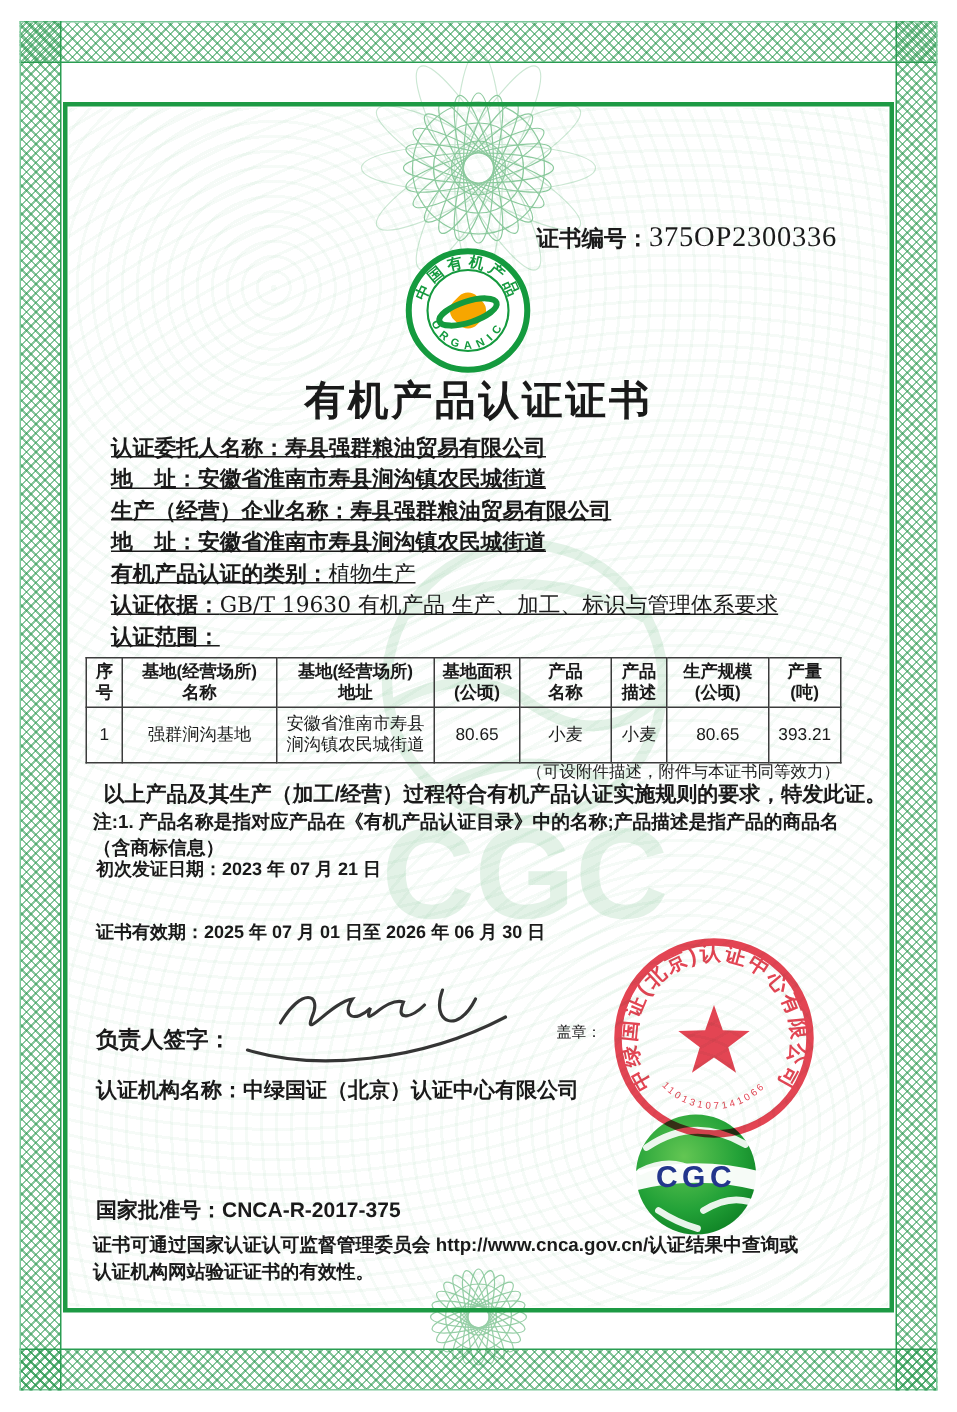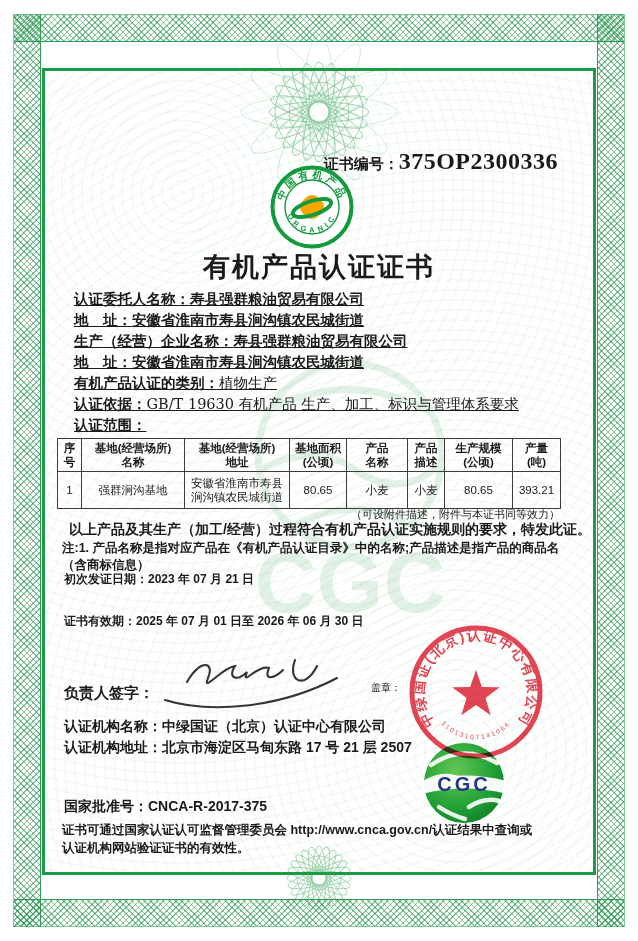--- a/index.html
+++ b/index.html
@@ -13,21 +13,21 @@
   .lat-top{left:13px;right:13px;top:14px;height:26px;border-bottom:1px solid #2a9d52;border-top:1px solid #7cc89a;}
   .lat-bottom{left:13px;right:13px;bottom:14px;height:26px;border-top:1px solid #2a9d52;border-bottom:1px solid #7cc89a;}
   .lat-left{left:13px;top:14px;bottom:14px;width:26px;border-right:1px solid #2a9d52;border-left:1px solid #7cc89a;}
   .lat-right{right:13px;top:14px;bottom:14px;width:26px;border-left:1px solid #2a9d52;border-right:1px solid #7cc89a;}
   .frame{position:absolute;left:42px;right:42px;top:68px;bottom:66px;border:3px solid #1d9a44;z-index:2;}
   .texture{position:absolute;left:46px;right:46px;top:72px;bottom:70px;z-index:1;background:
       repeating-radial-gradient(circle at 25% 15%, rgba(70,170,100,.05) 0 2px, transparent 2px 10px),
       repeating-radial-gradient(circle at 75% 85%, rgba(70,170,100,.05) 0 2px, transparent 2px 10px);}
   .abs{position:absolute;}
   .certno{top:148px;right:80px;font-size:15px;font-weight:bold;z-index:3;}
-  .certno .num{font-family:"Liberation Serif",serif;font-weight:bold;font-size:24px;letter-spacing:.5px;}
+  .certno .num{font-family:"Liberation Serif",serif;font-weight:normal;font-size:19px;letter-spacing:.5px;}
   .title{top:249px;left:0;width:100%;text-align:center;font-size:27px;font-weight:bold;letter-spacing:2px;z-index:3;}
   .info{top:289px;left:74px;width:500px;z-index:3;font-size:14.5px;font-weight:bold;}
   .iline{height:21px;line-height:21px;white-space:nowrap;text-decoration:underline;}
   .kaiti{font-family:"DejaVu Serif",serif;font-weight:500;}
   table.scope{position:absolute;top:438px;left:57px;width:503px;border-collapse:collapse;z-index:3;
       font-size:11.5px;table-layout:fixed;}
   table.scope th,table.scope td{border:1px solid #3c3c3c;padding:1px 2px;text-align:center;vertical-align:middle;}
   table.scope th{font-weight:600;line-height:14px;height:30px;}
   table.scope td{height:34px;line-height:14px;}
   .attach-note{top:507px;right:78px;font-size:11px;z-index:3;color:#222;}
@@ -221,21 +221,20 @@
       <path d="M32,32 C46,8 60,12 53,28 C47,44 66,18 80,16 C72,28 82,32 92,22 C86,38 102,14 114,18 C108,32 120,28 128,20"></path>
       <path d="M140,10 C132,32 150,40 162,16"></path>
       <path d="M10,50 C55,64 125,58 182,28"></path>
     </g>
   </svg>
 
   <div class="abs sign-label">负责人签字：</div>
   <div class="abs stamp-label">盖章：</div>
 
   <div class="abs oline" style="top:718px"><span>认证机构名称：</span><span>中绿国证（北京）认证中心有限公司</span></div>
-  <div class="abs oline" style="top:739px"><span>认证机构地址：</span><span>北京市海淀区马甸东路 17 号 21 层 2507</span></div>
   <div class="abs oline" style="top:798px"><span>国家批准号：</span><span>CNCA-R-2017-375</span></div>
 
   <div class="abs footer-line" style="top:822px">证书可通过国家认证认可监督管理委员会 http://www.cnca.gov.cn/认证结果中查询或</div>
   <div class="abs footer-line" style="top:840px">认证机构网站验证证书的有效性。</div>
 
   <svg class="abs cgc" width="95" height="95" viewBox="0 0 95 95">
     <defs>
       <radialGradient id="gg" cx="40%" cy="35%" r="75%">
         <stop offset="0%" stop-color="#63c653"></stop>
           <stop offset="60%" stop-color="#23a238"></stop>

